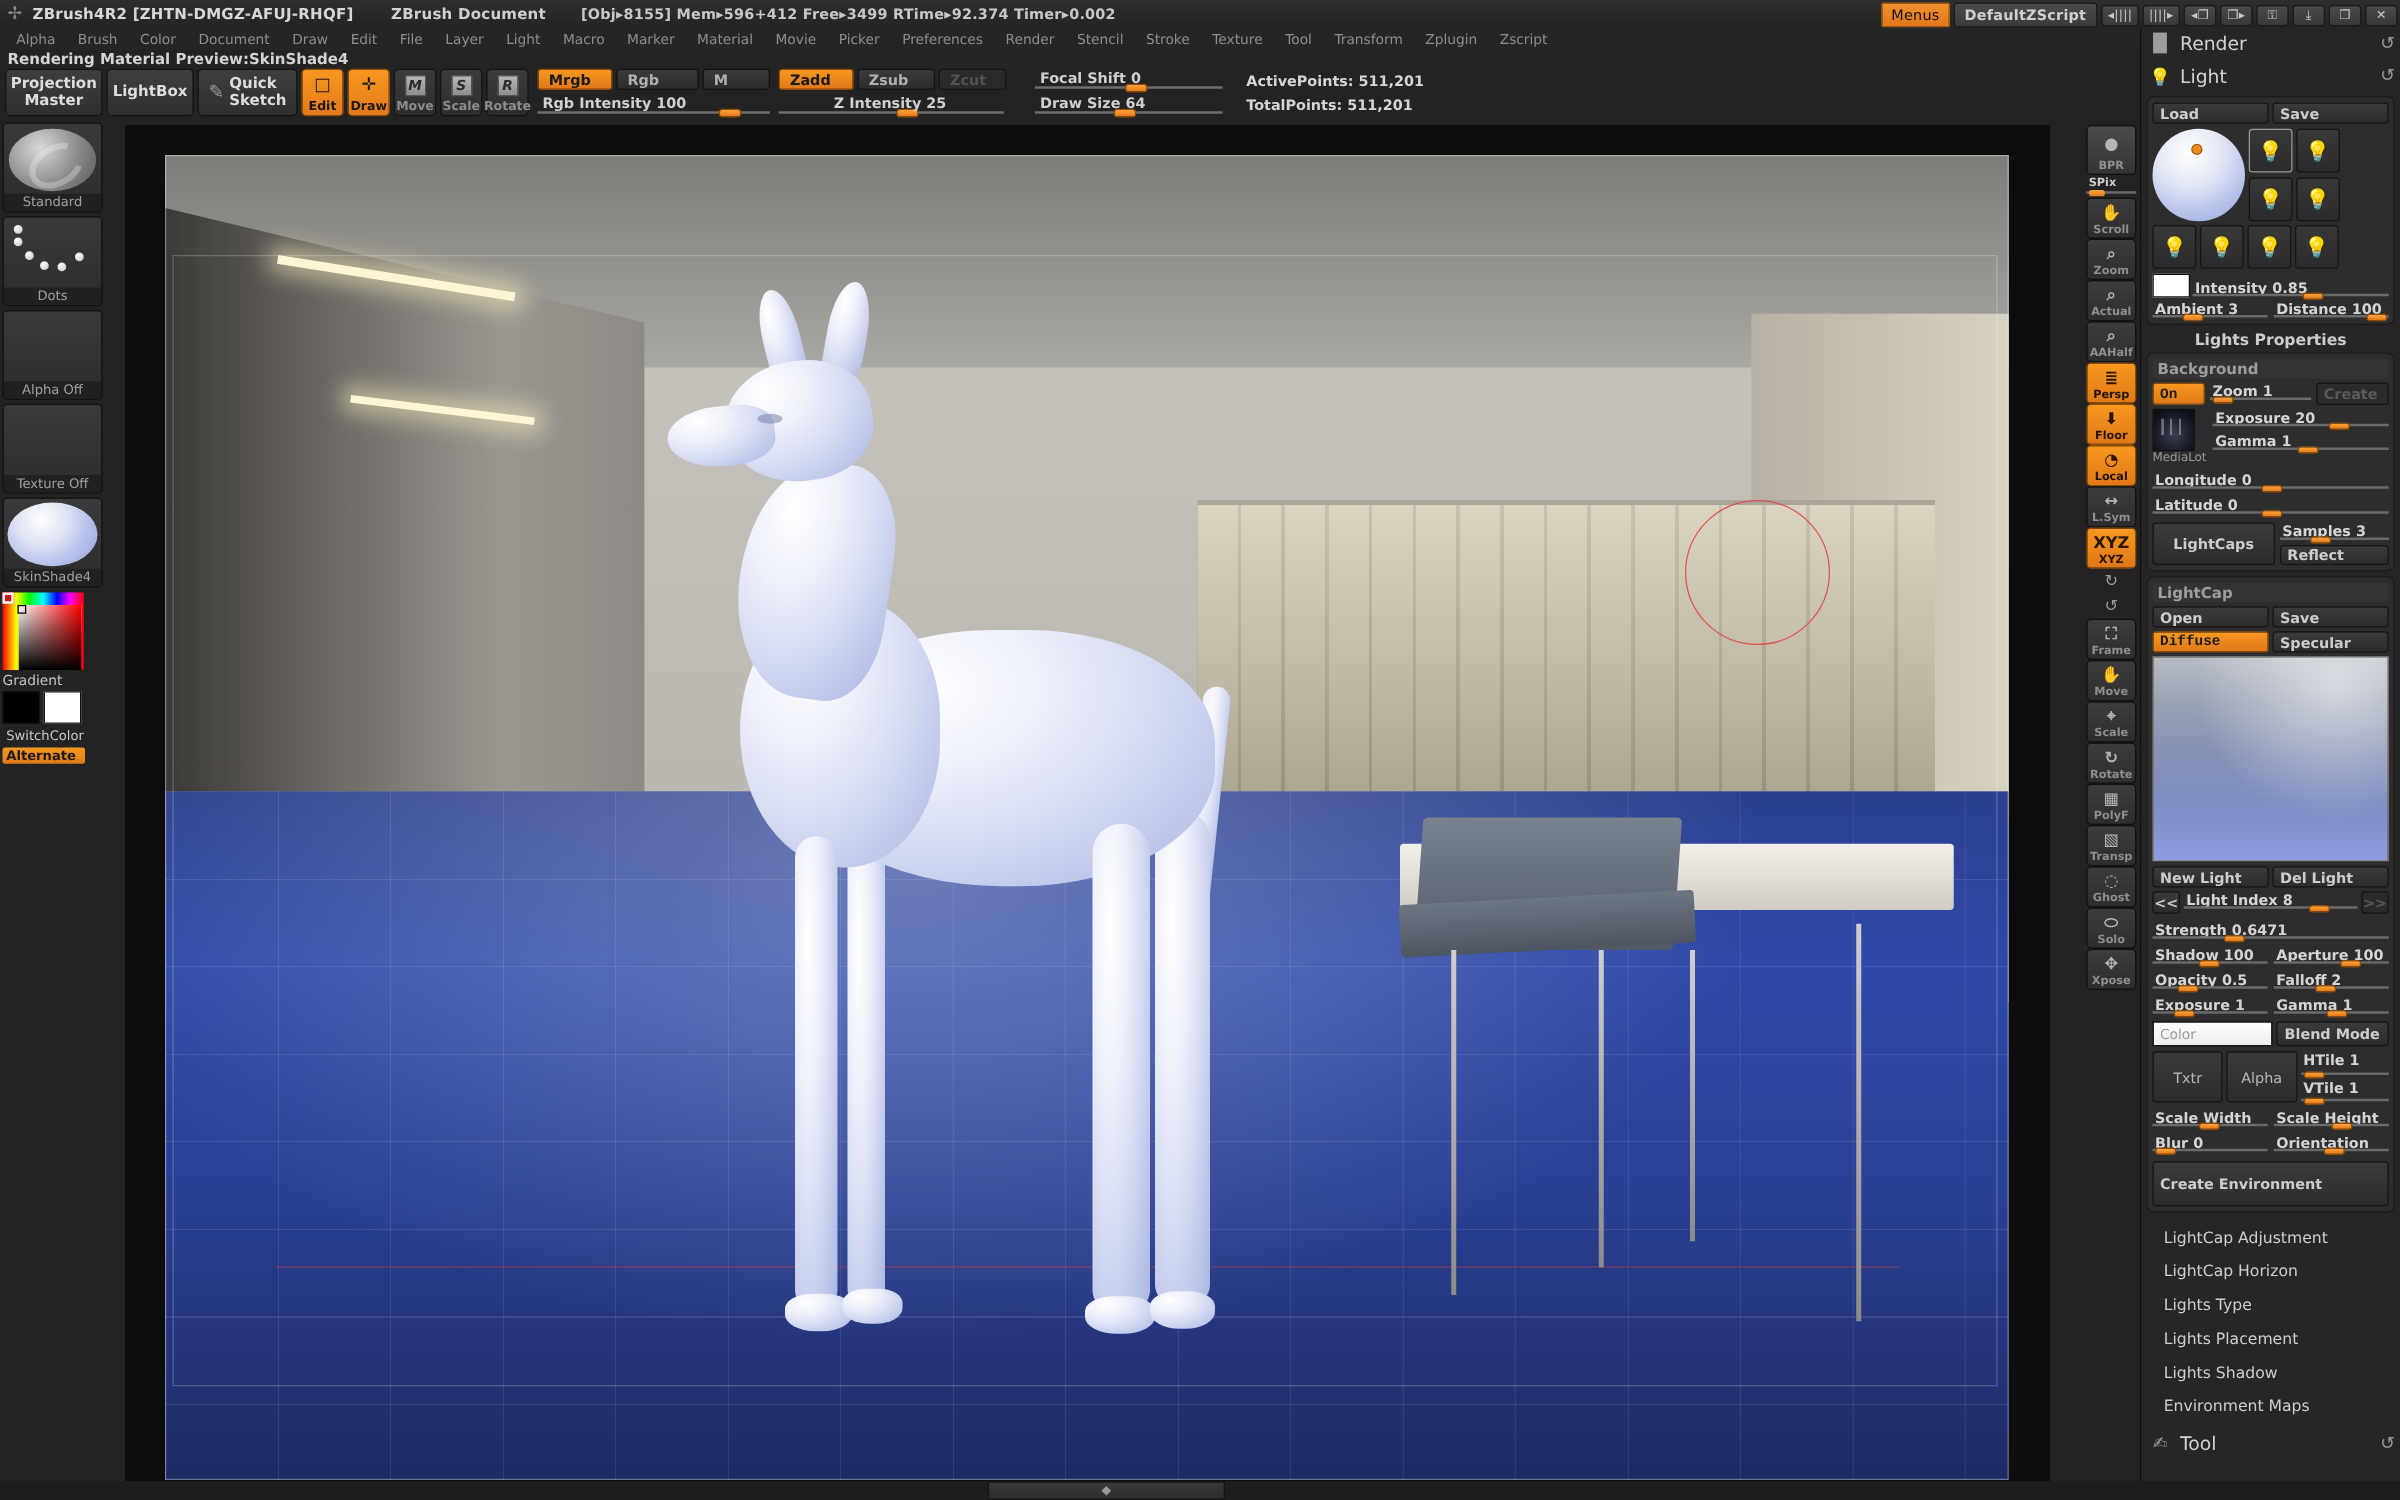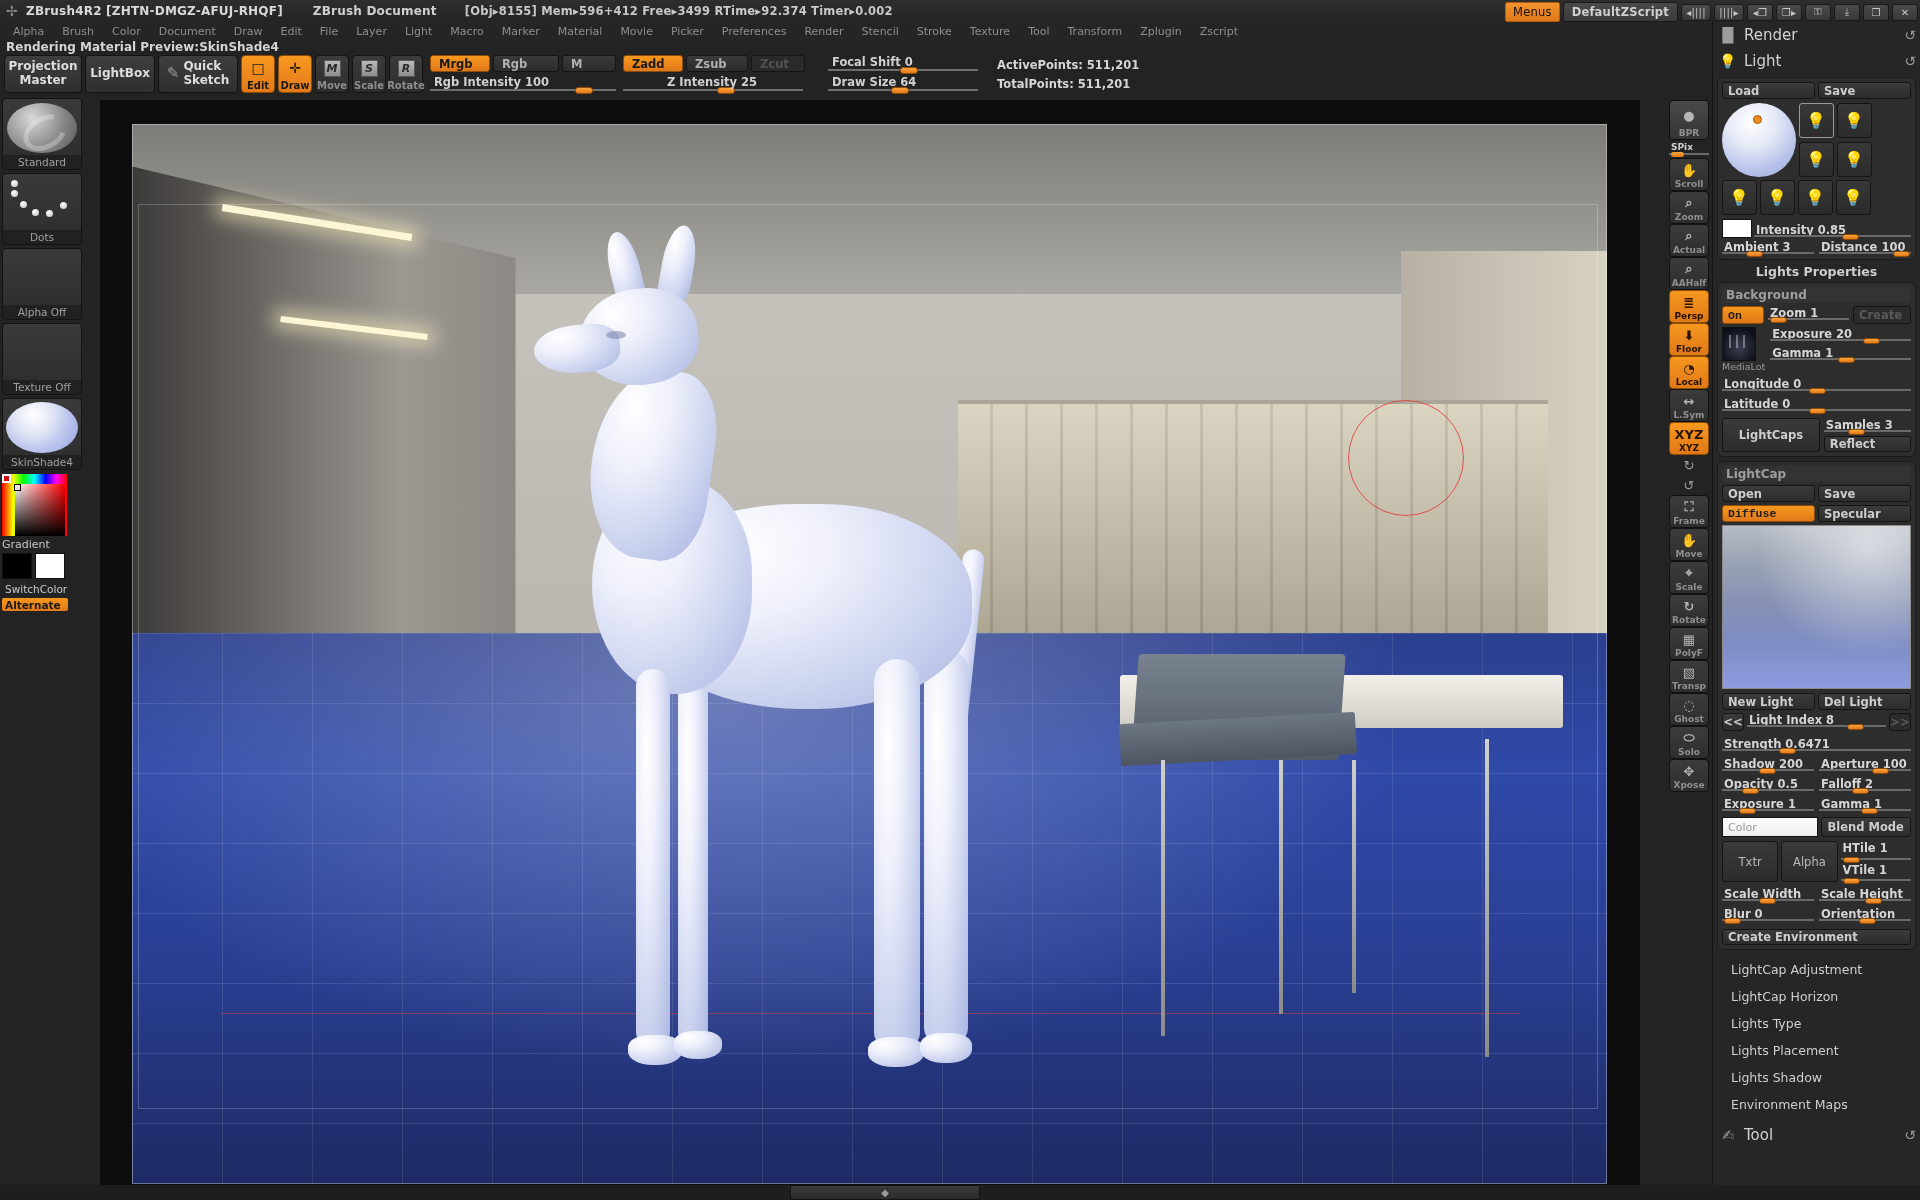--- a/index.html
+++ b/index.html
@@ -815,21 +815,21 @@
         </span>
         <div class="pbtn c dis" style="max-width:22px;height:18px">&gt;&gt;</div>
       </div>
       <span class="psl" style="display:block;margin-top:6px">
         <span class="lbl">Strength 0.6471</span>
         <span class="track"></span>
         <span class="knob" style="left:30%"></span>
       </span>
       <div class="psl-row" style="margin-top:5px">
         <span class="psl">
-          <span class="lbl">Shadow 200</span>
+          <span class="lbl">Shadow 100</span>
           <span class="track"></span>
           <span class="knob" style="left:40%"></span>
         </span>
         <span class="psl">
           <span class="lbl">Aperture 100</span>
           <span class="track"></span>
           <span class="knob" style="left:58%"></span>
         </span>
       </div>
       <div class="psl-row" style="margin-top:5px">
@@ -893,21 +893,21 @@
           <span class="lbl">Blur 0</span>
           <span class="track"></span>
           <span class="knob" style="left:2%"></span>
         </span>
         <span class="psl">
           <span class="lbl">Orientation</span>
           <span class="track"></span>
           <span class="knob" style="left:44%"></span>
         </span>
       </div>
-      <div class="pbtn" style="margin-top:7px;height:16px">Create Environment</div>
+      <div class="pbtn" style="margin-top:7px;height:36px">Create Environment</div>
     </div>
 
     <div class="sublist" id="sublist">
         <div class="subitem">LightCap Adjustment</div>
         <div class="subitem">LightCap Horizon</div>
         <div class="subitem">Lights Type</div>
         <div class="subitem">Lights Placement</div>
         <div class="subitem">Lights Shadow</div>
         <div class="subitem">Environment Maps</div>
       </div>

